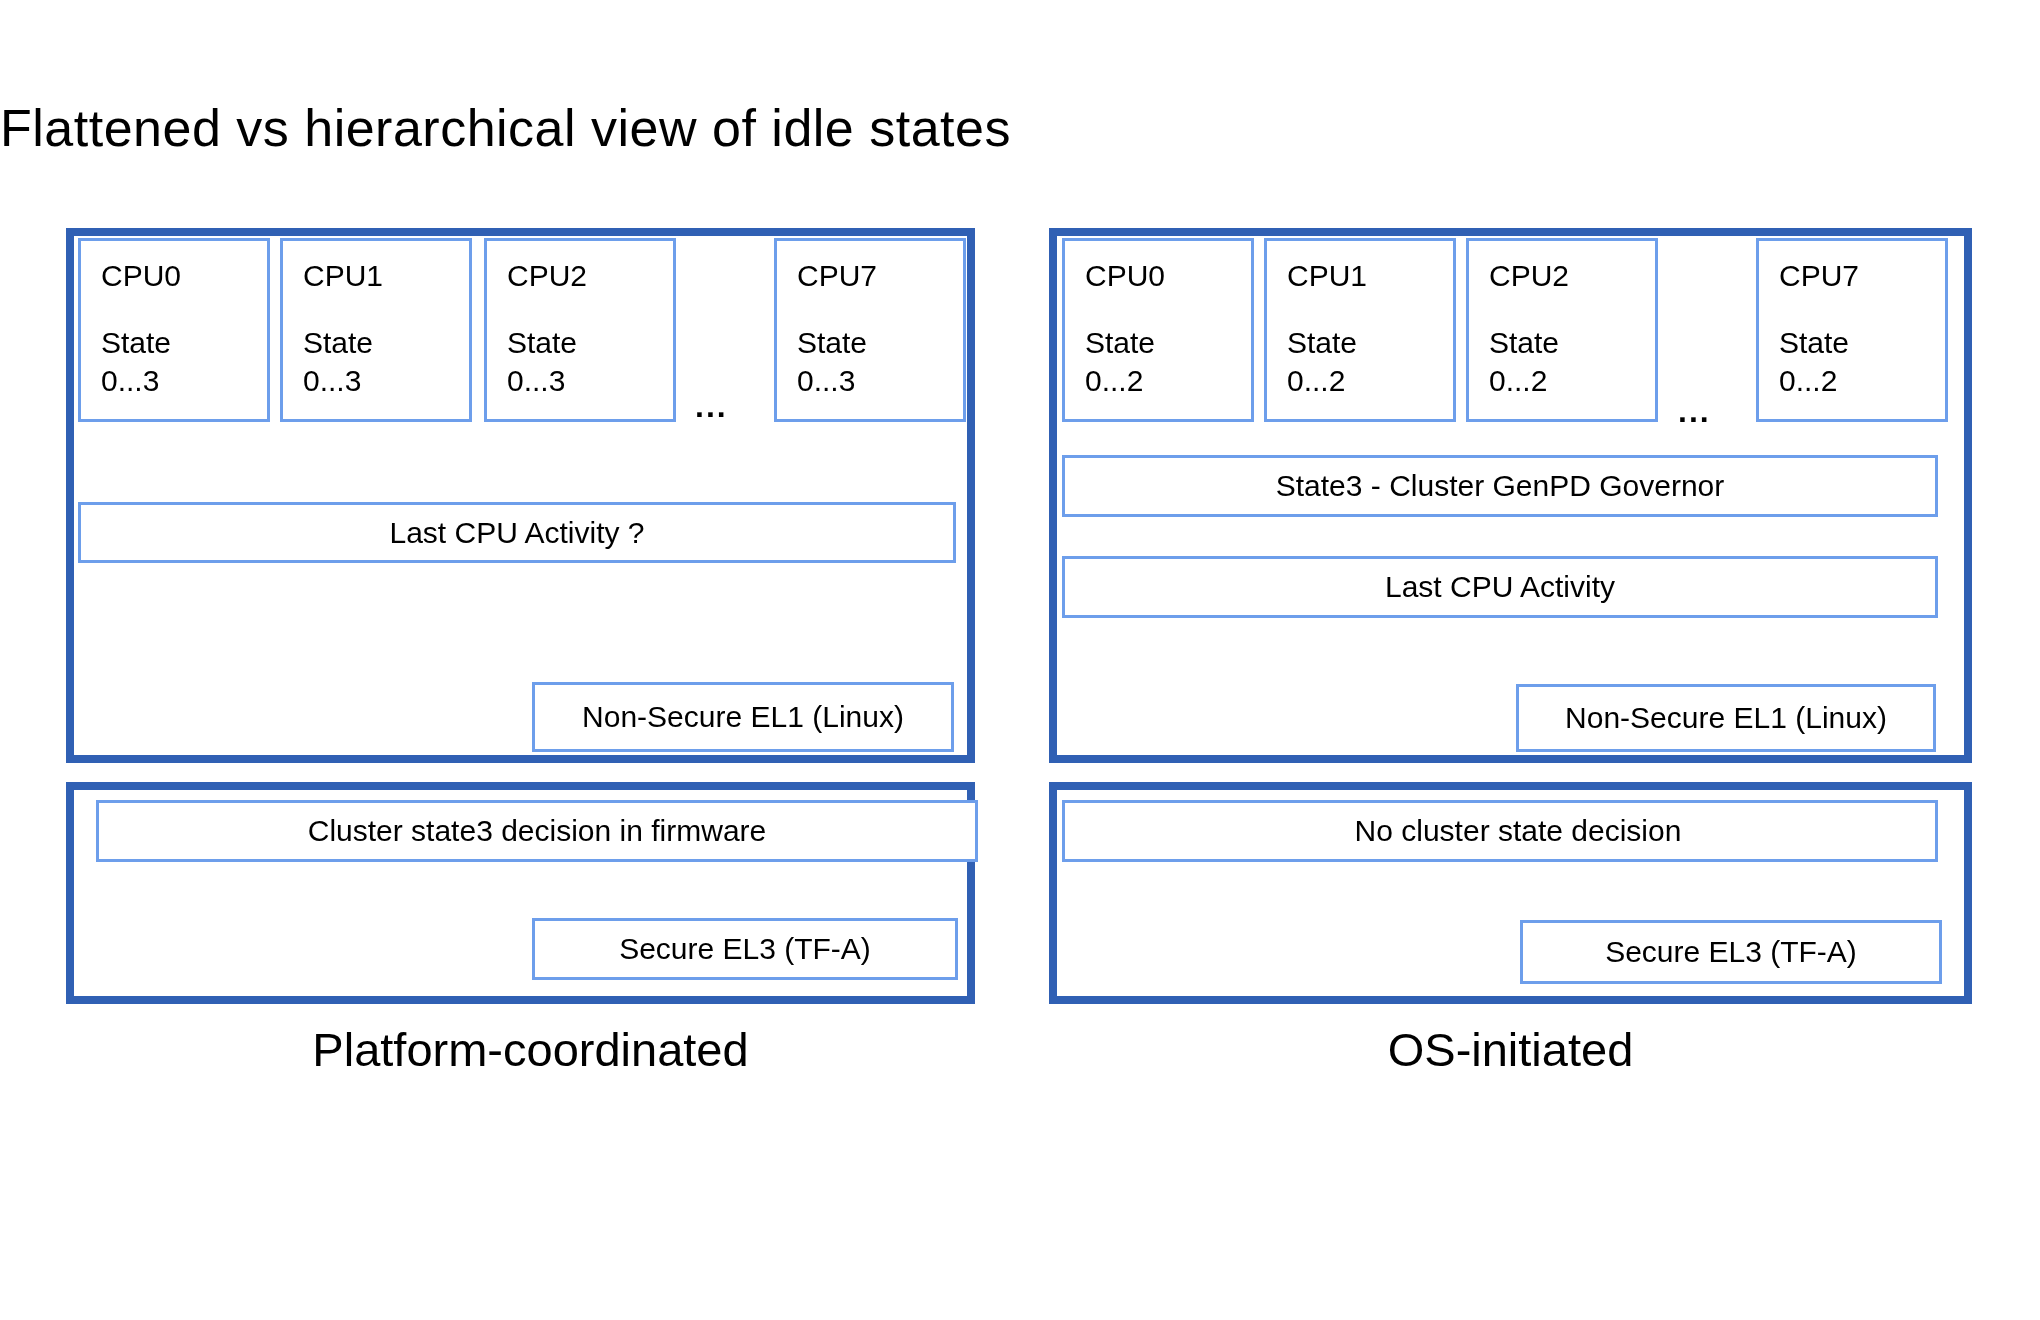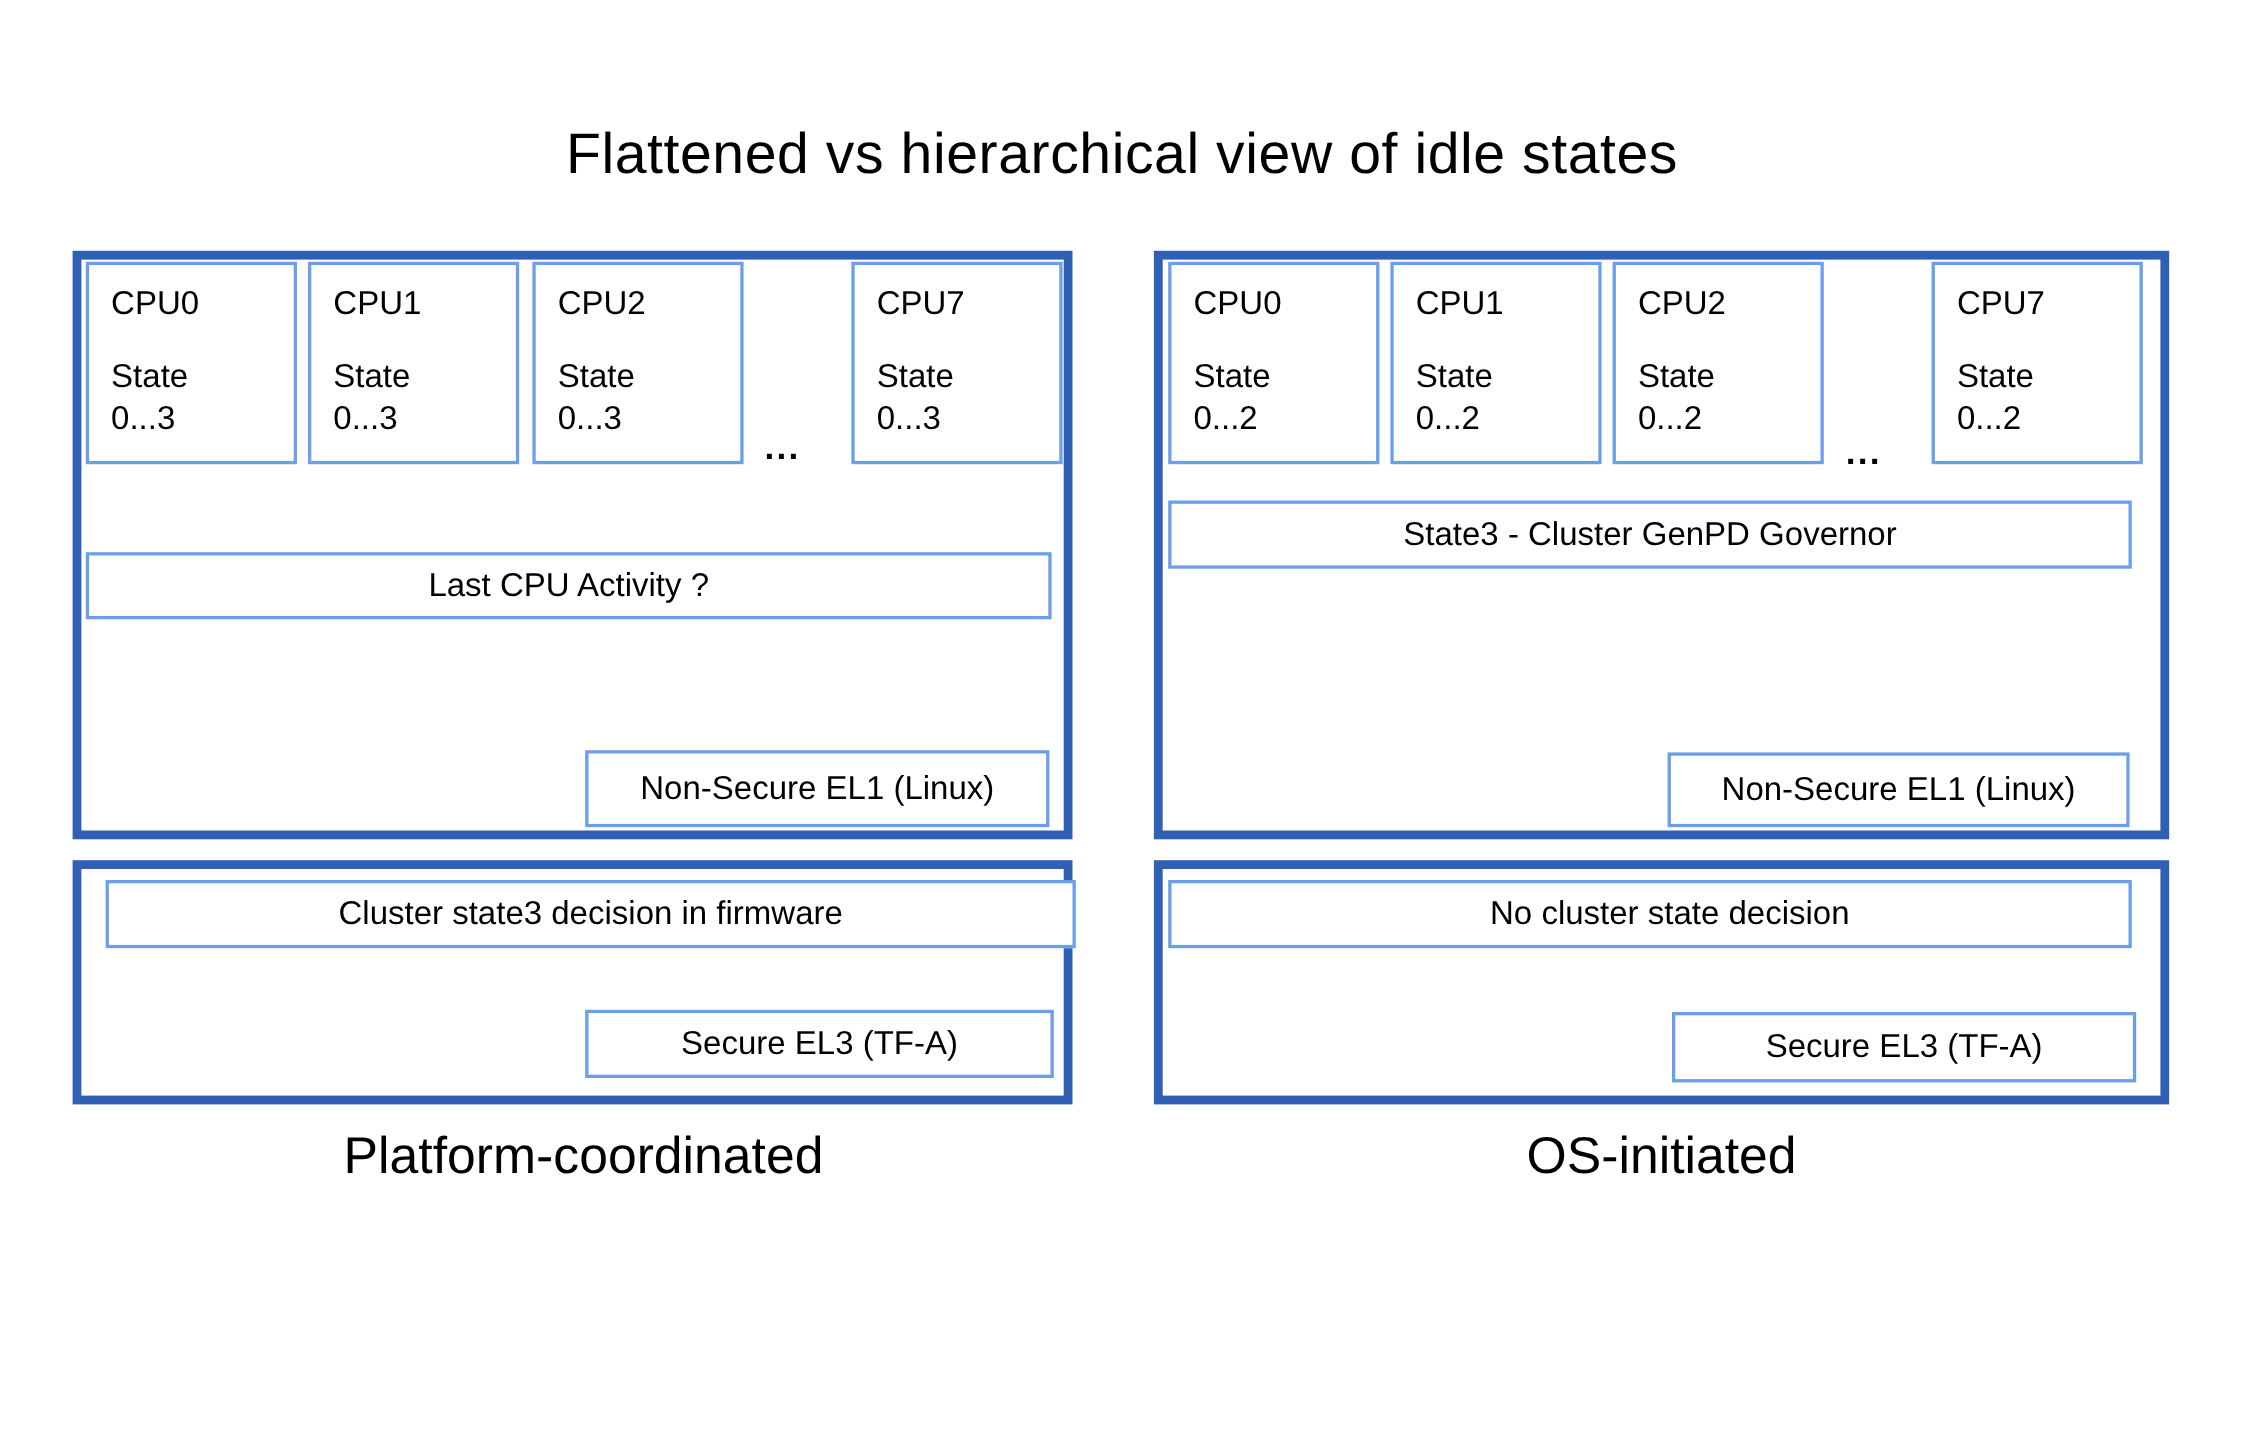--- a/index.html
+++ b/index.html
@@ -8,24 +8,22 @@
     width: 2040px;
     height: 1320px;
     background: #ffffff;
     font-family: "Liberation Sans", sans-serif;
     color: #000000;
     overflow: hidden;
   }
   .title {
     position: absolute;
     left: 0; right: 0; top: 98px;
-    text-align: center;
     font-size: 52px;
     letter-spacing: 0.5px;
-    margin-top: 12px;
   }
   .panel {
     position: absolute;
     border: 8px solid #3060b4;
     box-sizing: border-box;
     background: #ffffff;
   }
   .panel-left-top    { left: 66px;   top: 228px; width: 909px; height: 535px; }
   .panel-left-bottom { left: 66px;   top: 782px; width: 909px; height: 222px; }
   .panel-right-top   { left: 1049px; top: 228px; width: 923px; height: 535px; }
@@ -125,20 +123,21 @@
     <div class="state-block"><span>State</span><br><span>0...2</span></div>
   </div>
   <div class="ellipsis" style="left:1678px; top:393px;">...</div>
   <div class="cpu-box" style="left:1756px; top:238px;">
     <div>CPU7</div>
     <div class="state-block"><span>State</span><br><span>0...2</span></div>
   </div>
 
   <div class="inner-box" style="left:1062px; top:455px; width:876px; height:62px;">State3 - Cluster GenPD Governor</div>
 
+  <div class="inner-box" style="left:1062px; top:556px; width:876px; height:62px;">Last CPU Activity</div>
 
   <div class="inner-box" style="left:1516px; top:684px; width:420px; height:68px;">Non-Secure EL1 (Linux)</div>
 
   <div class="panel panel-right-bottom"></div>
 
   <div class="inner-box" style="left:1062px; top:800px; width:876px; height:62px;padding-left:36px;">No cluster state decision</div>
 
   <div class="inner-box" style="left:1520px; top:920px; width:422px; height:64px;">Secure EL3 (TF-A)</div>
 
   <div class="pair-label label-right">OS-initiated</div>

